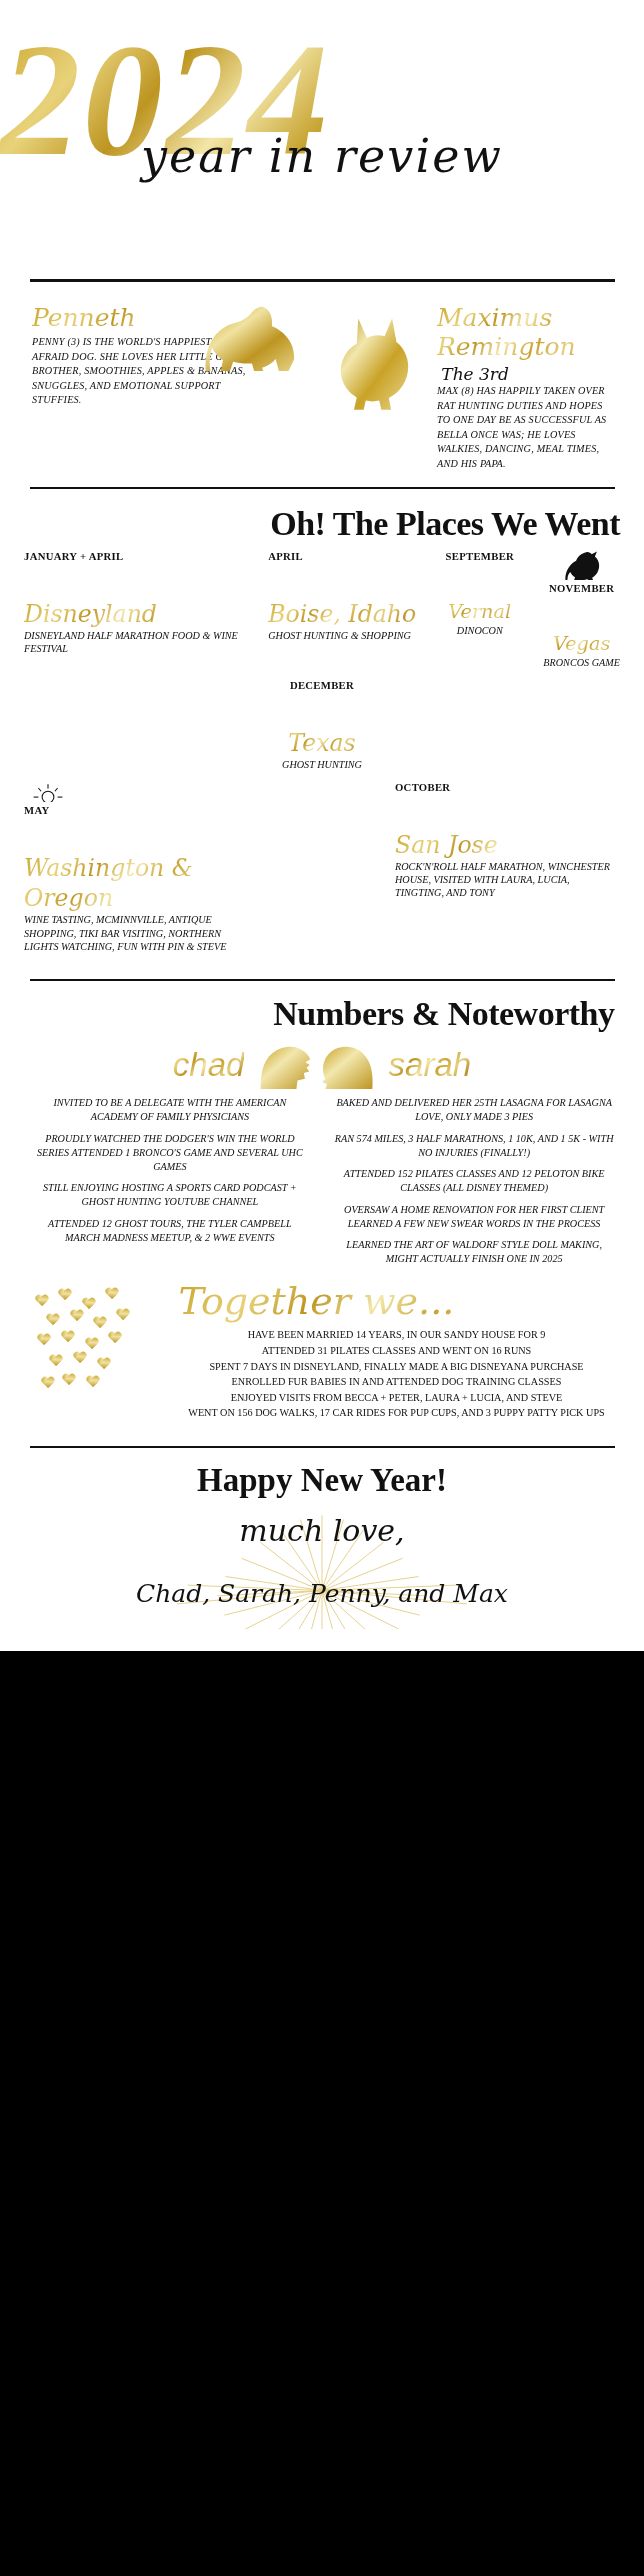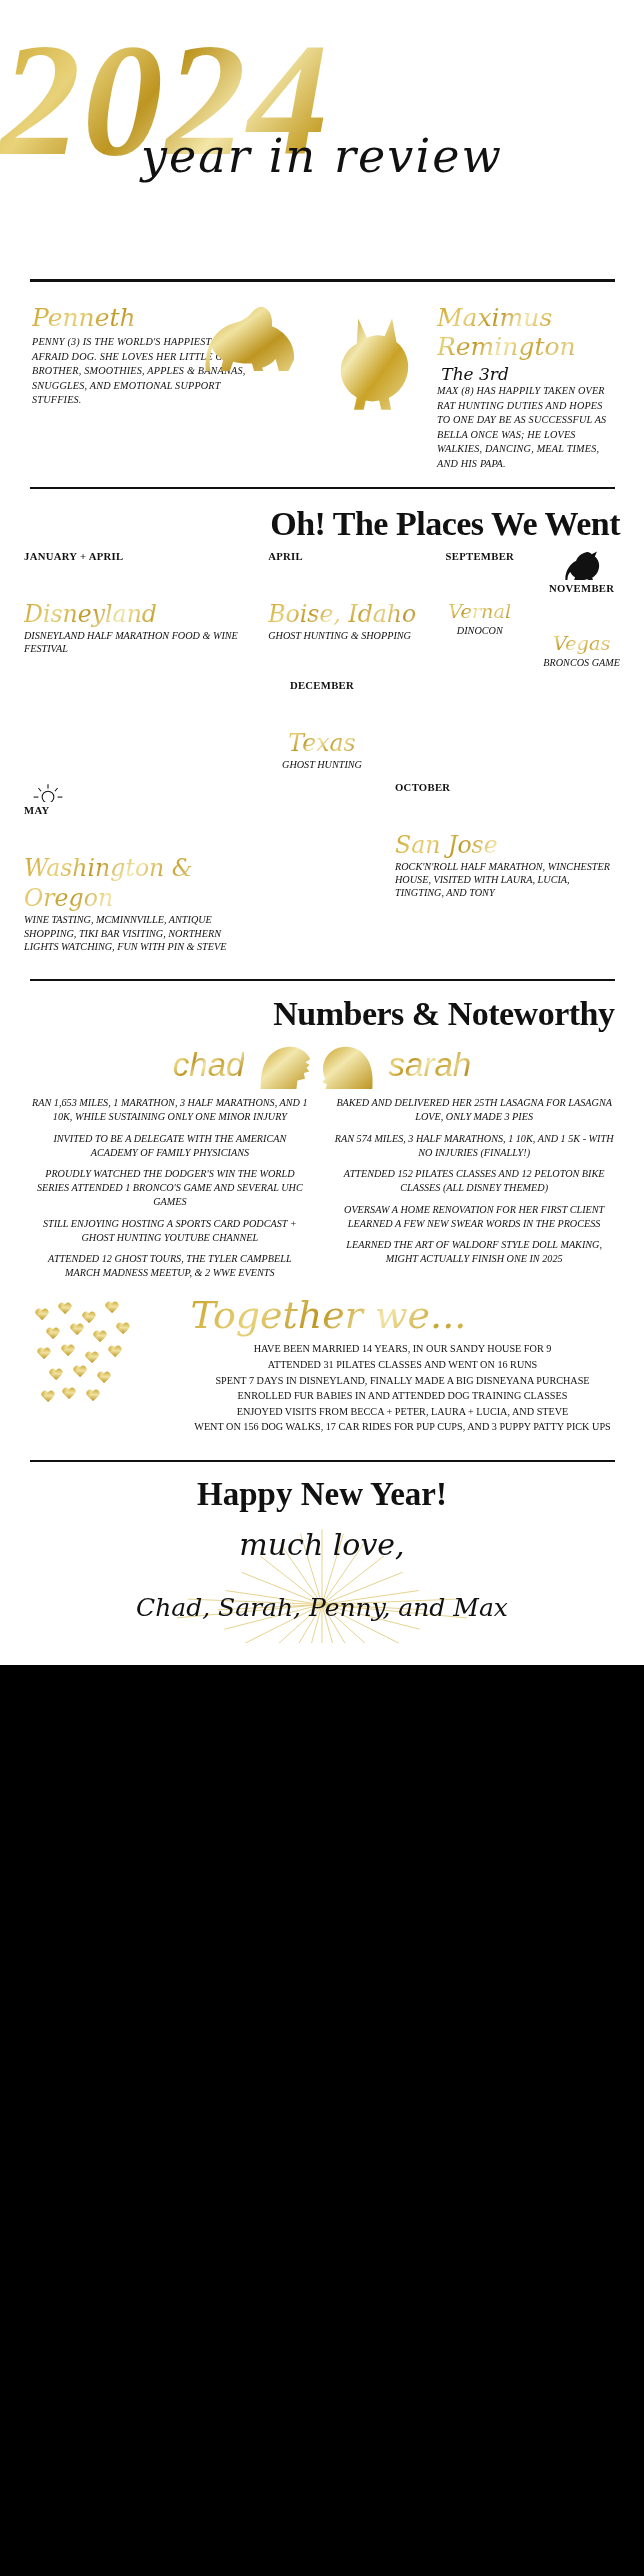--- a/index.html
+++ b/index.html
@@ -189,21 +189,21 @@
     line-height:14px;
     color:#111;
     text-transform:uppercase;
     margin-bottom:7.5px;
   }
 
   
   .together{
     display:flex;
     padding:5.4px 29.5px 10.7px 29.5px;
-    gap:27px;
+    gap:15px;
     align-items:flex-start;
   }
   .hearts{
     width:134px;
     flex:0 0 134px;
     position:relative;
     height:123px;
   }
   .heart{
     position:absolute;
@@ -406,21 +406,20 @@
           <path fill="url(#g3)" d="M20 90c0-22 2-42 12-56 9-13 24-22 40-23 18-1 34 8 41 23l-9 6 8 5-6 5 5 7-10 3 2 11-14 3-2 16H20z"></path>
         </svg>
         <svg width="64" height="48" viewBox="0 0 120 90">
           <path fill="url(#g3)" d="M100 90c2-24-1-46-12-60C79 17 64 10 48 11 30 12 16 22 10 38c-4 11-3 23 2 33l-6 6 9 4-3 9h88z"></path>
         </svg>
         <div class="pname gold">sarah</div>
       </div>
 
       <div class="cols">
         <div class="col left">
-          <div class="fact">Ran 1,653 miles, 1 marathon, 3 half marathons, and 1 10k, while sustaining only one minor injury</div>
           <div class="fact">Invited to be a delegate with the American Academy of Family Physicians</div>
           <div class="fact">Proudly watched the Dodger's win the World Series Attended 1 Bronco's game and several UHC Games</div>
           <div class="fact">Still enjoying hosting a sports card podcast + Ghost Hunting YouTube channel</div>
           <div class="fact">Attended 12 Ghost Tours, The Tyler Campbell March Madness Meetup, &amp; 2 WWE events</div>
         </div>
         <div class="col right">
           <div class="fact">Baked and delivered her 25th lasagna for Lasagna Love, only made 3 pies</div>
           <div class="fact">Ran 574 miles, 3 half marathons, 1 10k, and 1 5k - with no injuries (finally!)</div>
           <div class="fact">Attended 152 pilates classes and 12 Peloton bike classes (all Disney themed)</div>
           <div class="fact">Oversaw a home renovation for her first client Learned a few new swear words in the process</div>

